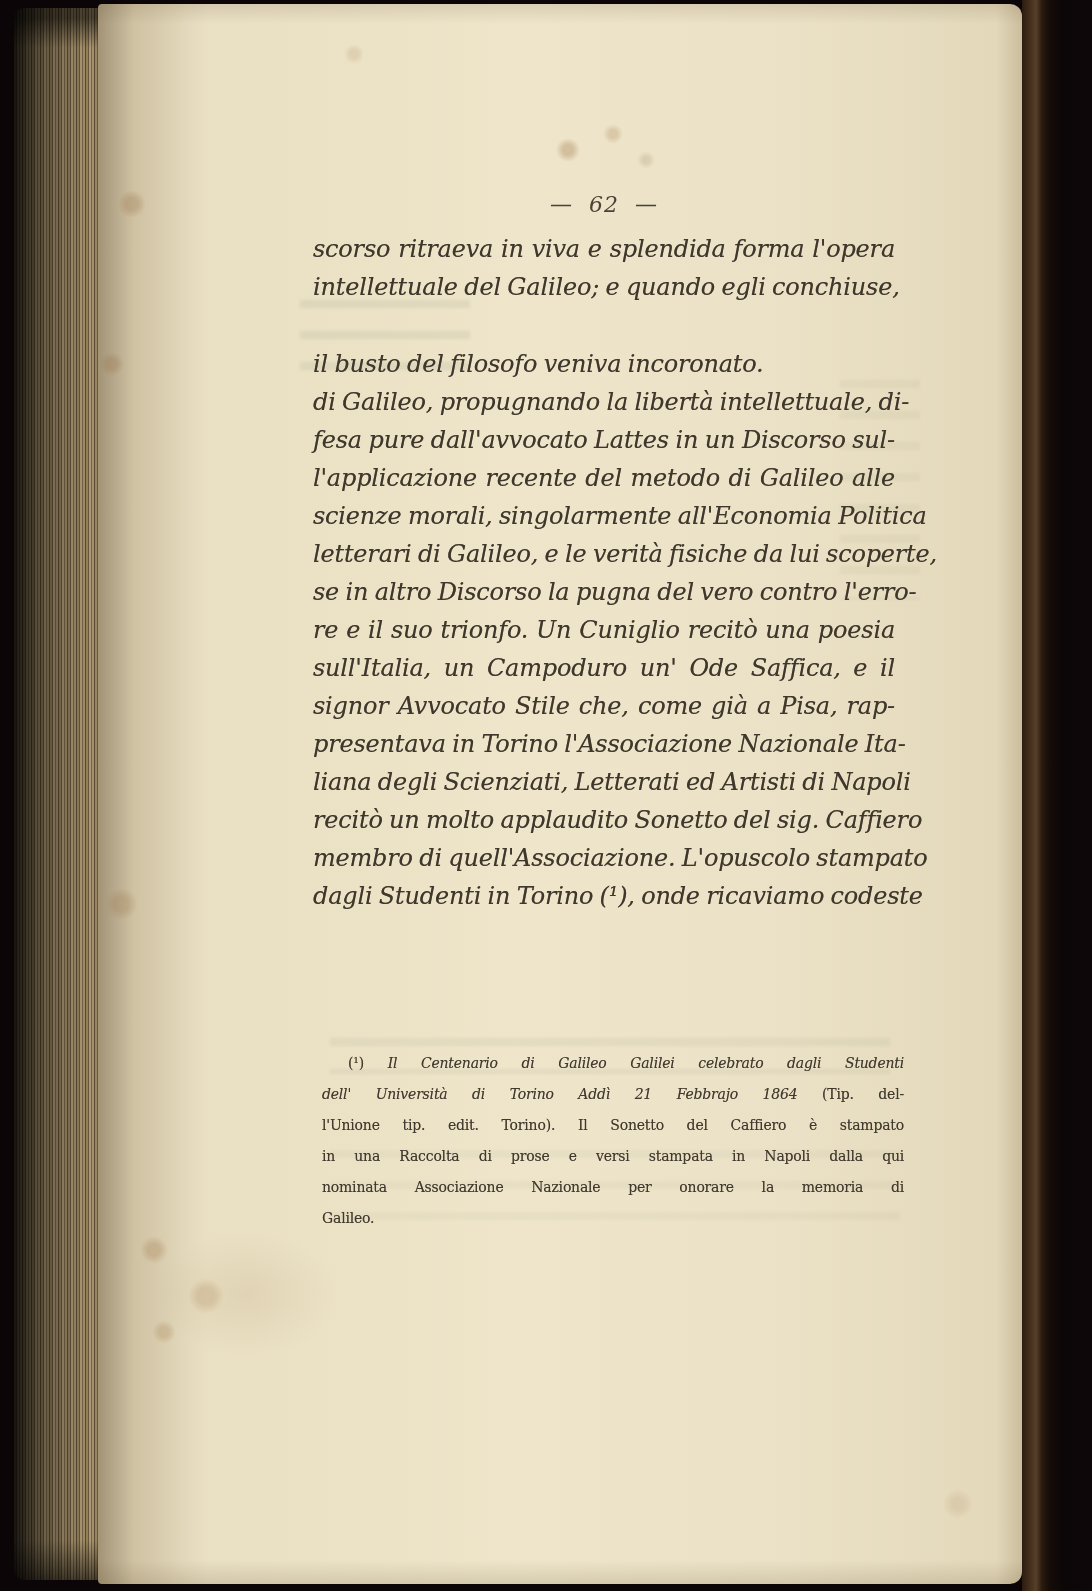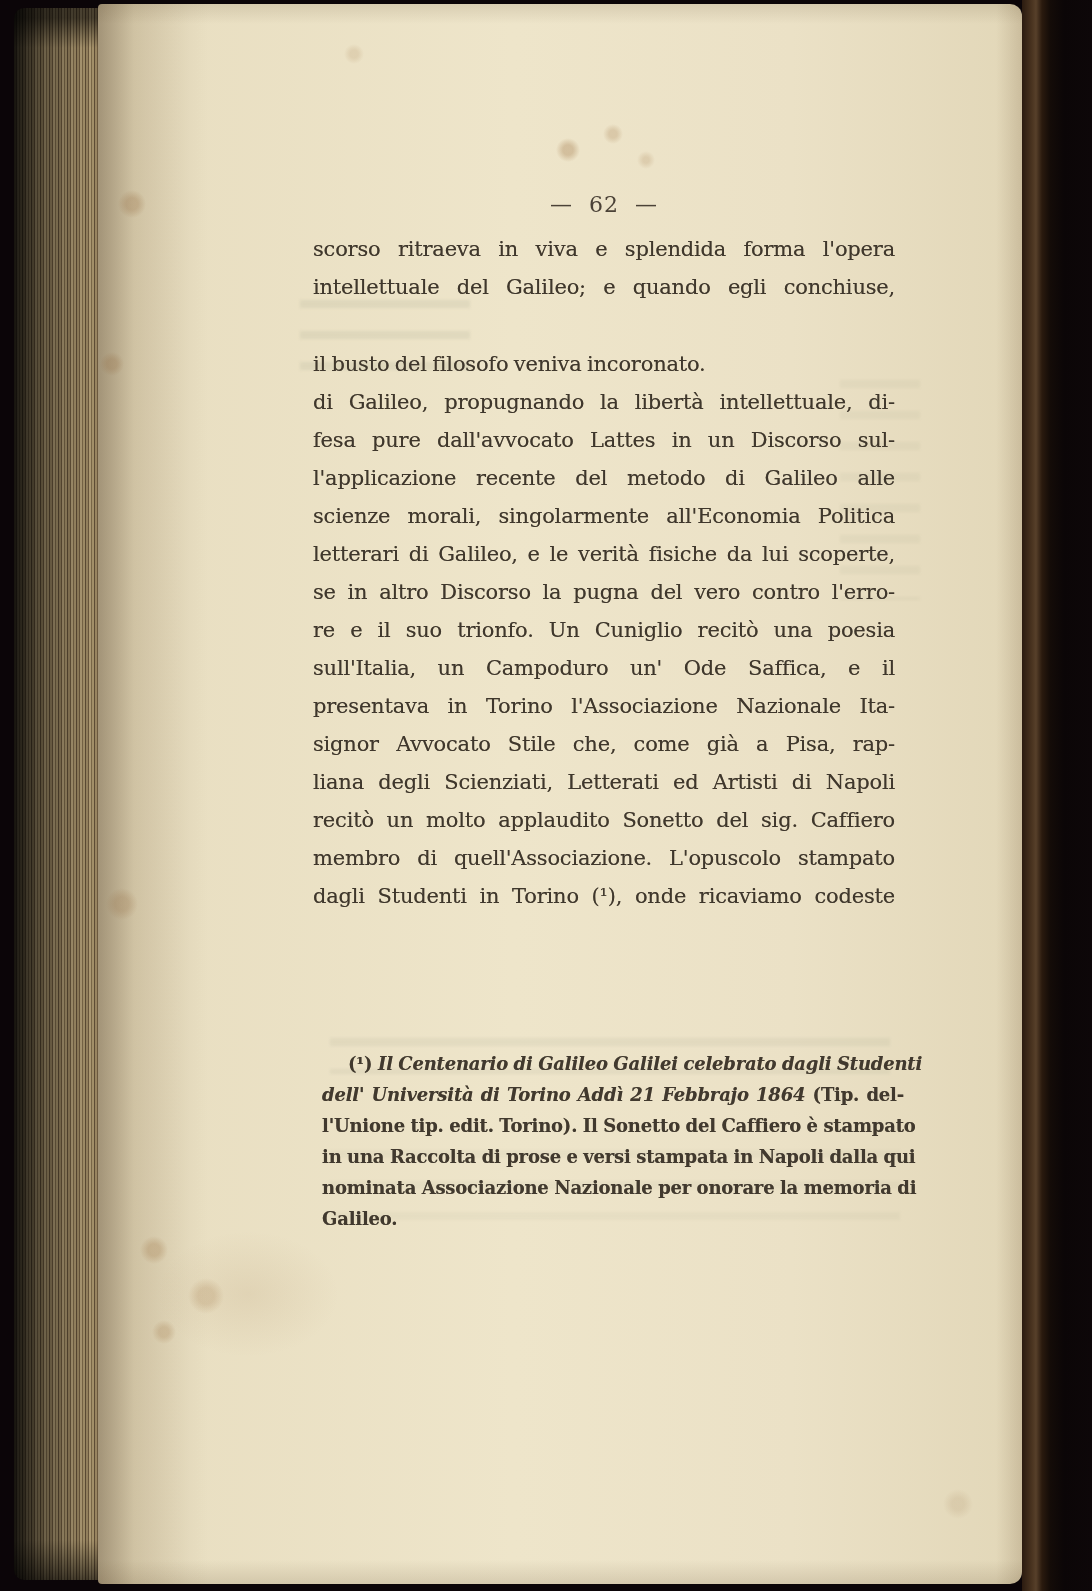--- a/index.html
+++ b/index.html
@@ -57,45 +57,45 @@
       rgba(118,128,102,.11) 0 8px, rgba(0,0,0,0) 8px 31px);
   }
   .g1 { left: 202px; top: 296px;  width: 170px; height: 76px; }
   .g2 { left: 232px; top: 1034px; width: 560px; height: 36px; opacity: .8; }
   .g3 { left: 232px; top: 1146px; width: 570px; height: 80px; opacity: .55; }
   .g4 { left: 742px; top: 376px;  width: 80px;  height: 220px; opacity: .6; }
 
   .page-number {
     position: absolute; left: 215px; top: 186px; width: 582px;
     text-align: center; font-size: 22px; line-height: 30px;
-    color: #4b4237; letter-spacing: 1px; word-spacing: 8px;
+    color: #4b4237; letter-spacing: 1px; word-spacing: 8px; font-style: italic;
   }
   .main-text {
     position: absolute; left: 215px; top: 226px; width: 582px;
   }
   .line {
-    font-size: 21px; line-height: 38px; color: #3f372c;
+    font-size: 24px; line-height: 38px; color: #3f372c;
     letter-spacing: -0.2px; word-spacing: -1px;
     white-space: nowrap;
     text-align: justify; text-align-last: justify; text-justify: inter-word;
     text-shadow: 0 0 0.6px rgba(62,52,40,.55);
+    font-style: italic;
   }
   .line.indent { text-indent: 34px; }
   .line.end { text-align-last: left; margin-top: 39px; }
 
   .footnote {
     position: absolute; left: 224px; top: 1044px; width: 582px;
   }
   .fline {
-    font-size: 18px; line-height: 31px; color: #41392e;
+    font-size: 14px; line-height: 31px; color: #41392e;
     letter-spacing: -0.2px; word-spacing: -0.5px;
     white-space: nowrap;
     text-align: justify; text-align-last: justify; text-justify: inter-word;
     text-shadow: 0 0 0.6px rgba(62,52,40,.5);
-    font-weight: bold;
   }
   .fline.findent { text-indent: 26px; }
   .fline.end { text-align-last: left; }
   .it { font-style: italic; }
 </style>
 </head>
 <body>
 
 <div class="scene">
 
@@ -115,22 +115,22 @@
       <div class="line">intellettuale del Galileo; e quando egli conchiuse,</div>
       <div class="line end">il busto del filosofo veniva incoronato.</div>
       <div class="line">di Galileo, propugnando la libertà intellettuale, di-</div>
       <div class="line">fesa pure dall'avvocato Lattes in un Discorso sul-</div>
       <div class="line">l'applicazione recente del metodo di Galileo alle</div>
       <div class="line">scienze morali, singolarmente all'Economia Politica</div>
       <div class="line">letterari di Galileo, e le verità fisiche da lui scoperte,</div>
       <div class="line">se in altro Discorso la pugna del vero contro l'erro-</div>
       <div class="line">re e il suo trionfo. Un Cuniglio recitò una poesia</div>
       <div class="line">sull'Italia, un Campoduro un' Ode Saffica, e il</div>
+      <div class="line">signor Avvocato Stile che, come già a Pisa, rap-</div>
       <div class="line">presentava in Torino l'Associazione Nazionale Ita-</div>
-      <div class="line">signor Avvocato Stile che, come già a Pisa, rap-</div>
       <div class="line">liana degli Scienziati, Letterati ed Artisti di Napoli</div>
       <div class="line">recitò un molto applaudito Sonetto del sig. Caffiero</div>
       <div class="line">membro di quell'Associazione. L'opuscolo stampato</div>
       <div class="line">dagli Studenti in Torino (¹), onde ricaviamo codeste</div>
     </div>
 
     <div class="footnote">
       <div class="fline findent">
         <span class="fn-marker">(¹)</span>
         <span class="it">Il Centenario di Galileo Galilei celebrato dagli Studenti</span>

